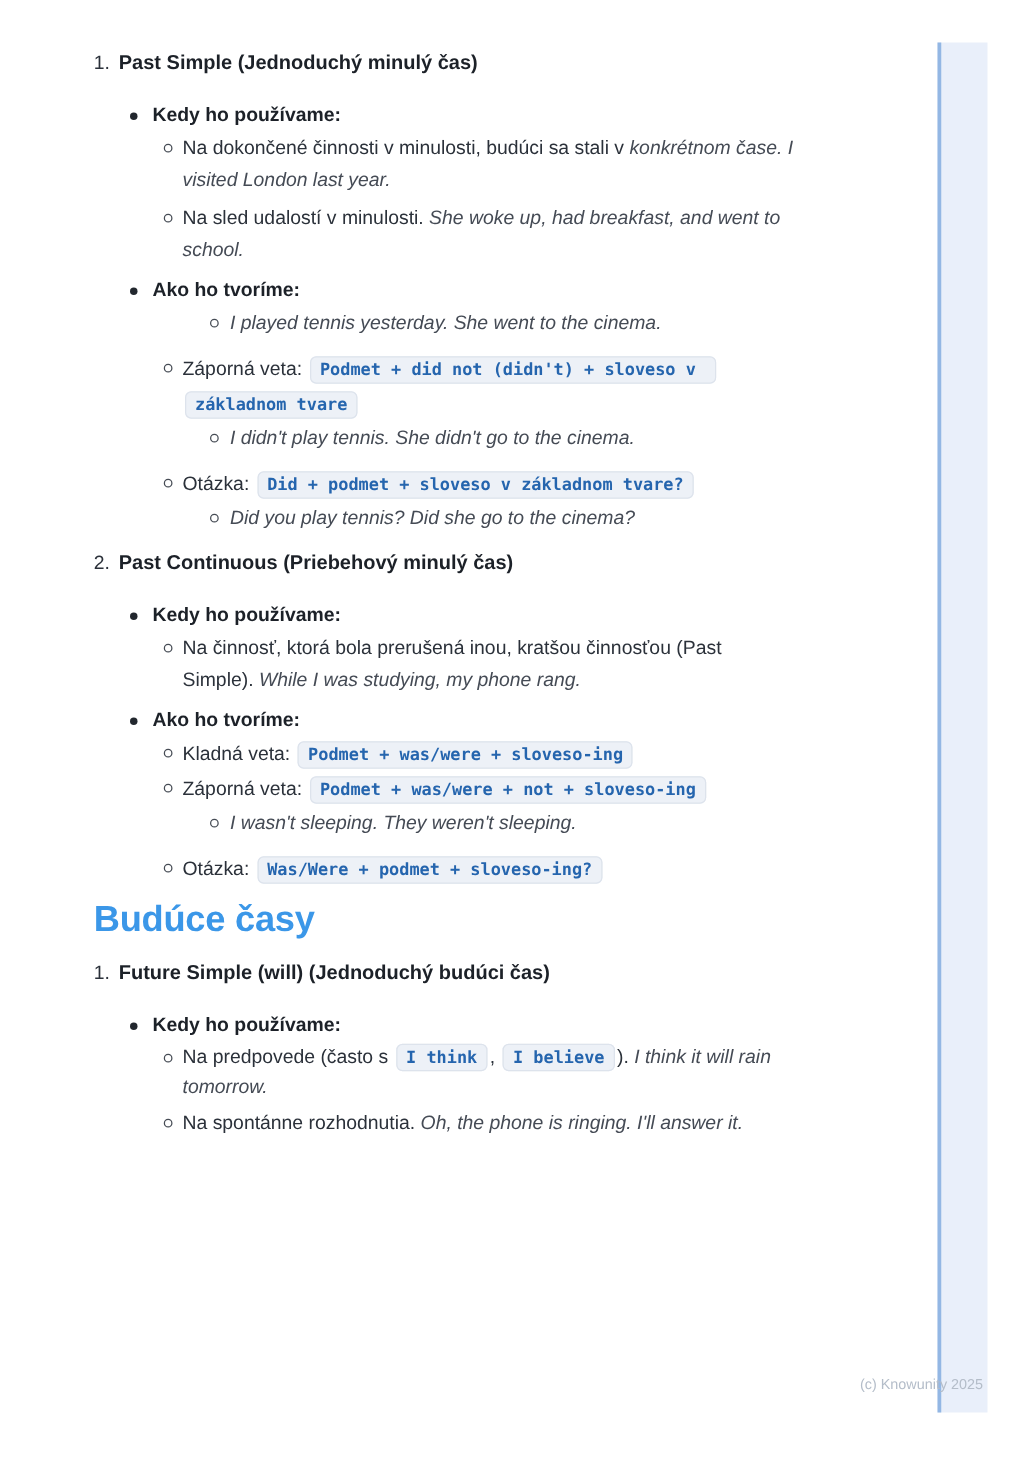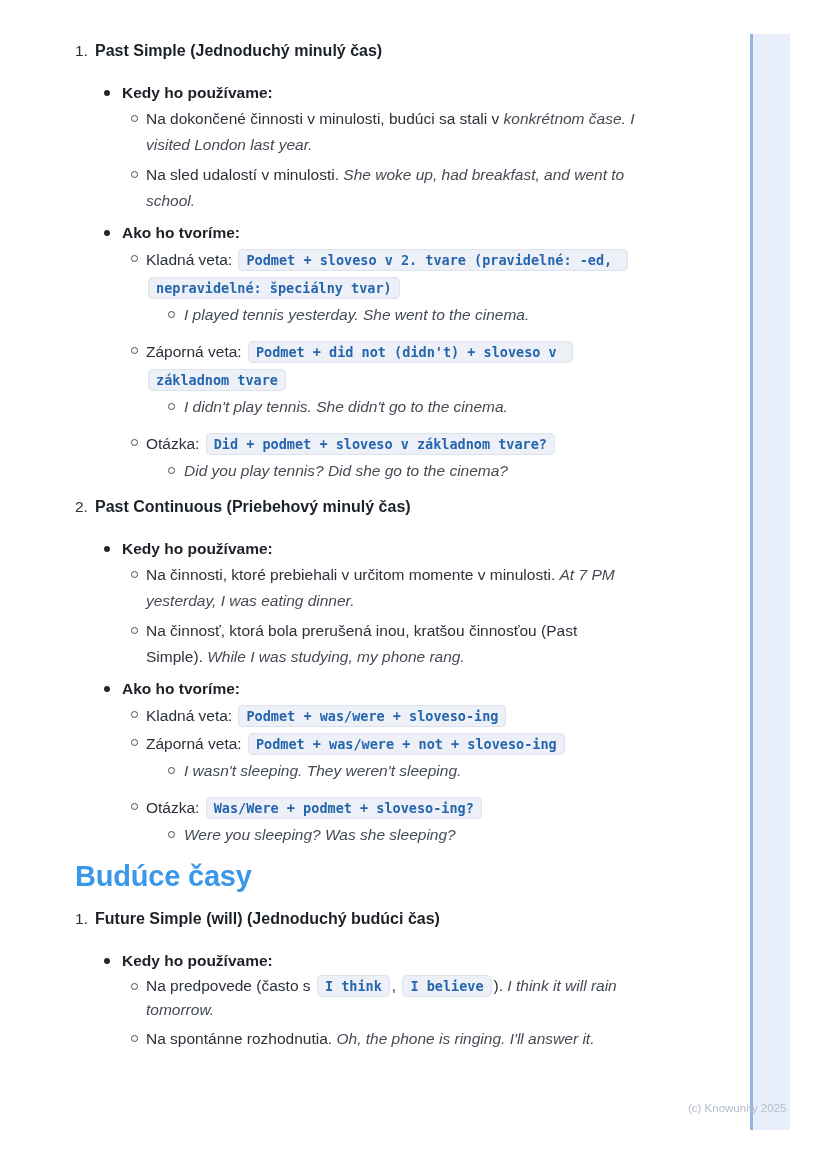--- a/index.html
+++ b/index.html
@@ -106,49 +106,46 @@
       <span class="num">1.</span>
       <h3 class="title">Past Simple (Jednoduchý minulý čas)</h3>
     </div>
 
     <div class="li li1 lbl">Kedy ho používame:</div>
     <div class="li li2 when-item"><span>Na dokončené činnosti v minulosti, budúci sa stali v </span><span class="it">konkrétnom čase. I visited London last year.</span></div>
     <div class="li li2 when-item"><span>Na sled udalostí v minulosti. </span><span class="it">She woke up, had breakfast, and went to school.</span></div>
 
     <div class="li li1 lbl how">Ako ho tvoríme:</div>
 
-    <div class="li li2 form-row"><span>Kladná veta: </span><code class="code">Podmet + sloveso v 2. tvare (pravidelné: -ed, nepravidelné: špeciálny tvar)</code></div>
     <div class="li li3 ex"><span class="it">I played tennis yesterday. She went to the cinema.</span></div>
 
     <div class="li li2 form-row"><span>Záporná veta: </span><code class="code">Podmet + did not (didn't) + sloveso v základnom tvare</code></div>
     <div class="li li3 ex"><span class="it">I didn't play tennis. She didn't go to the cinema.</span></div>
 
     <div class="li li2 form-row"><span>Otázka: </span><code class="code">Did + podmet + sloveso v základnom tvare?</code></div>
     <div class="li li3 ex"><span class="it">Did you play tennis? Did she go to the cinema?</span></div>
   </section>
 
   <section class="section">
     <div class="num-row">
       <span class="num">2.</span>
       <h3 class="title">Past Continuous (Priebehový minulý čas)</h3>
     </div>
 
     <div class="li li1 lbl">Kedy ho používame:</div>
-    <div class="li li2 when-item"><span>Na činnosti, ktoré prebiehali v určitom momente v minulosti. </span><span class="it">At 7 PM yesterday, I was eating dinner.</span></div>
     <div class="li li2 when-item"><span>Na činnosť, ktorá bola prerušená inou, kratšou činnosťou (Past Simple). </span><span class="it">While I was studying, my phone rang.</span></div>
 
     <div class="li li1 lbl how">Ako ho tvoríme:</div>
 
     <div class="li li2 form-row"><span>Kladná veta: </span><code class="code">Podmet + was/were + sloveso-ing</code></div>
 
     <div class="li li2 form-row"><span>Záporná veta: </span><code class="code">Podmet + was/were + not + sloveso-ing</code></div>
     <div class="li li3 ex"><span class="it">I wasn't sleeping. They weren't sleeping.</span></div>
 
     <div class="li li2 form-row"><span>Otázka: </span><code class="code">Was/Were + podmet + sloveso-ing?</code></div>
-    <div class="li li3 ex"><span class="it">Were you sleeping? Was she sleeping?</span></div>
   </section>
 
   <h2 class="future-heading">Budúce časy</h2>
 
   <section class="section" style="margin-top:0;">
     <div class="num-row">
       <span class="num">1.</span>
       <h3 class="title">Future Simple (will) (Jednoduchý budúci čas)</h3>
     </div>
 

